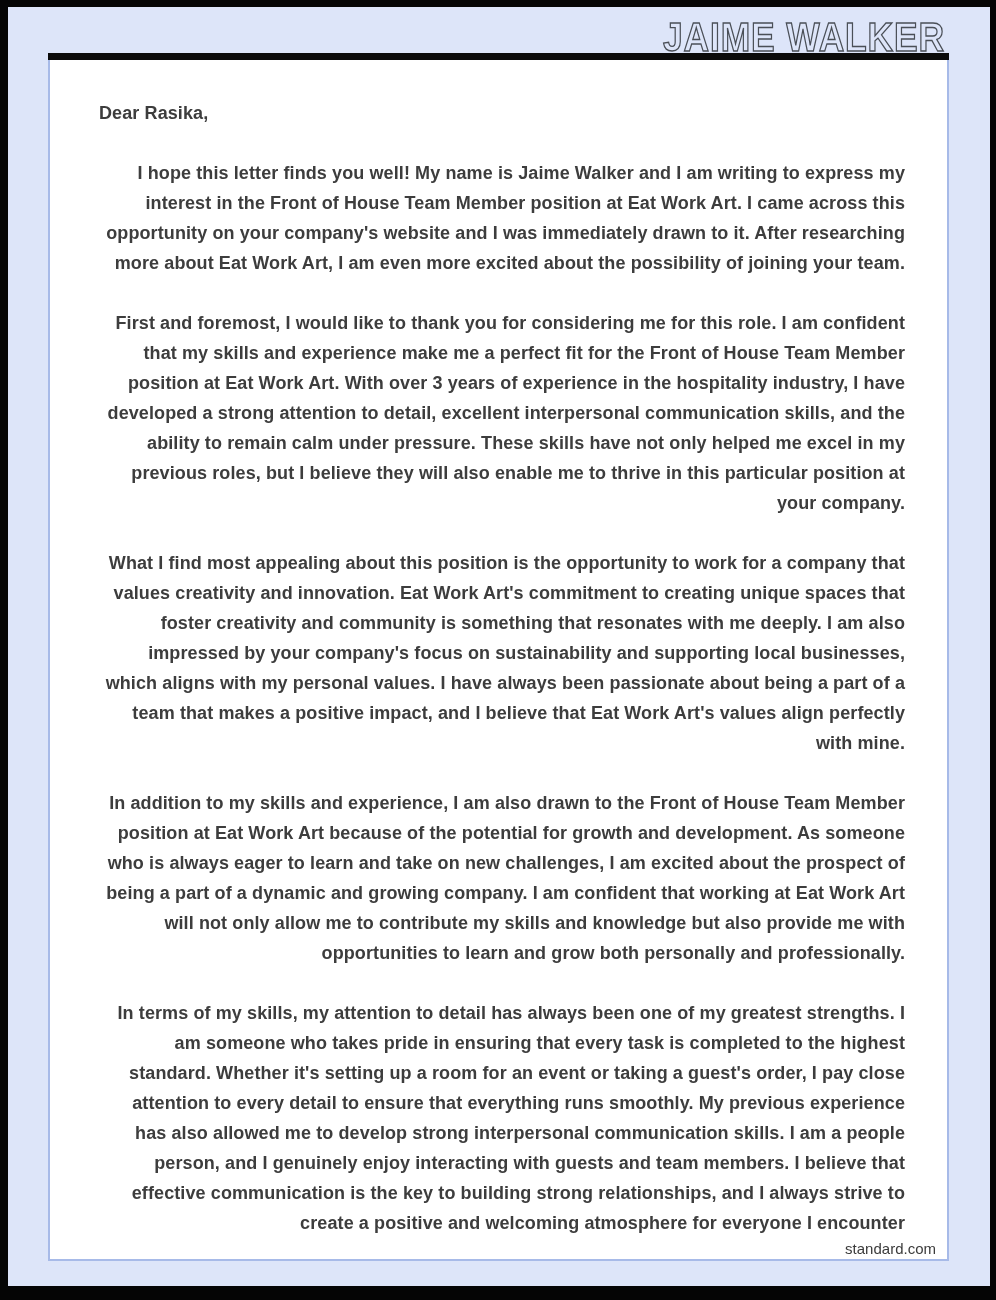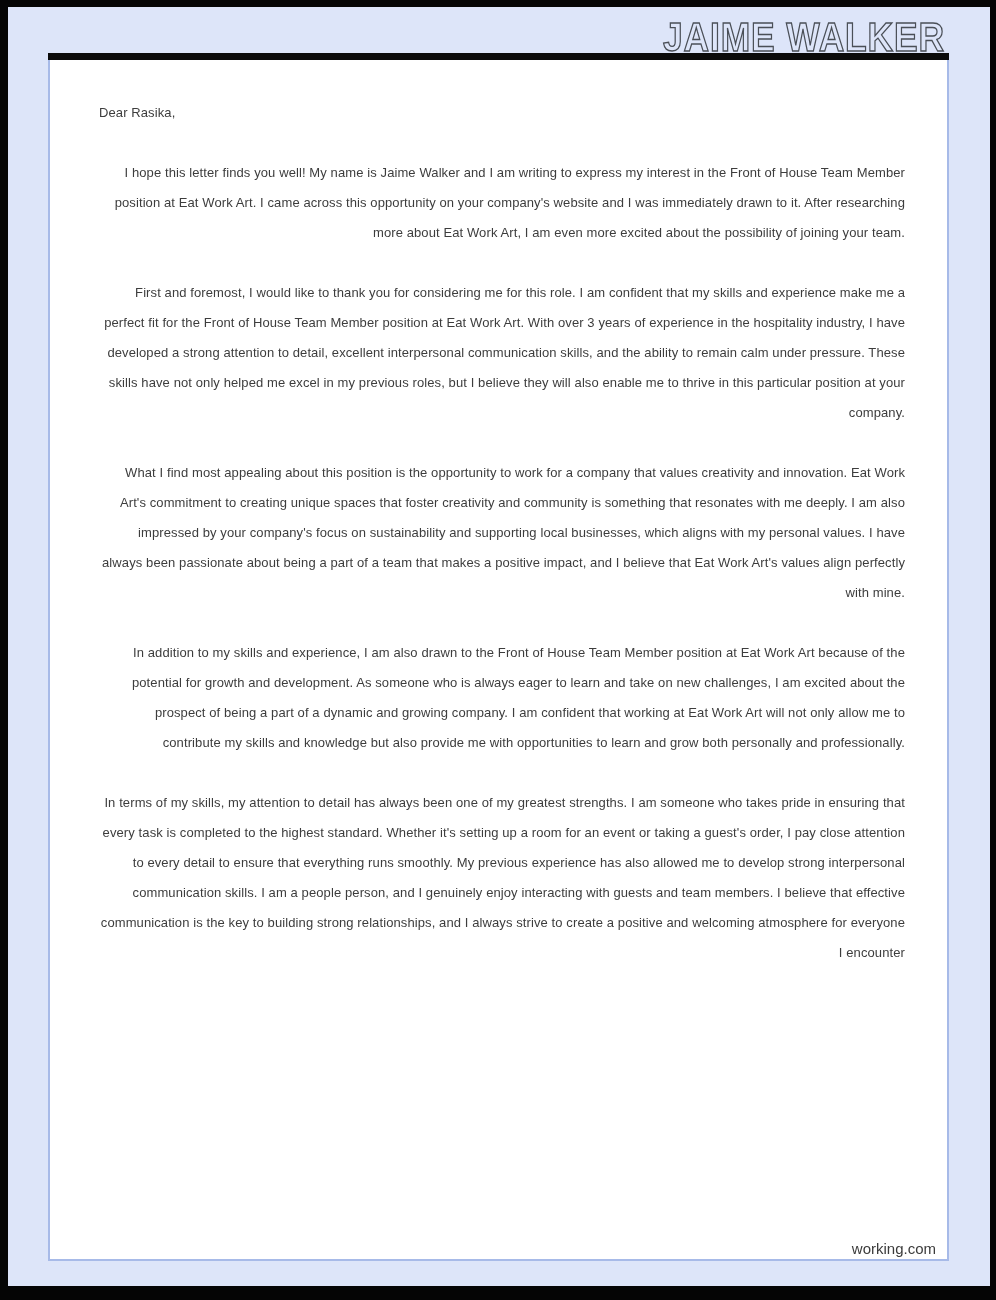--- a/index.html
+++ b/index.html
@@ -51,23 +51,23 @@
     width: 901px;
     height: 1201px;
     background: var(--page-background);
     border: 2px solid var(--page-border);
     border-top: none;
     padding: 38px 42px 0 49px;
     overflow: hidden;
   }
   .letter-body {
     color: var(--text);
-    font-size: 13px;
+    font-size: 18px;
     line-height: 30px;
-    font-weight: 400;
+    font-weight: 700;
     letter-spacing: 0.1px;
   }
   .salutation { margin: 0 0 30px 0; }
   .letter-paragraph { margin: 0 0 30px 0; text-align: right; }
   .watermark {
     position: absolute;
     right: 11px;
     bottom: 1px;
     font-size: 15px;
     line-height: 18px;
@@ -91,16 +91,16 @@
   <div class="letter-page">
     <div class="letter-body">
       <p class="salutation">Dear Rasika,</p>
       <p class="letter-paragraph">I hope this letter finds you well! My name is Jaime Walker and I am writing to express my interest in the Front of House Team Member position at Eat Work Art. I came across this opportunity on your company's website and I was immediately drawn to it. After researching more about Eat Work Art, I am even more excited about the possibility of joining your team.</p>
       <p class="letter-paragraph">First and foremost, I would like to thank you for considering me for this role. I am confident that my skills and experience make me a perfect fit for the Front of House Team Member position at Eat Work Art. With over 3 years of experience in the hospitality industry, I have developed a strong attention to detail, excellent interpersonal communication skills, and the ability to remain calm under pressure. These skills have not only helped me excel in my previous roles, but I believe they will also enable me to thrive in this particular position at your company.</p>
       <p class="letter-paragraph">What I find most appealing about this position is the opportunity to work for a company that values creativity and innovation. Eat Work Art's commitment to creating unique spaces that foster creativity and community is something that resonates with me deeply. I am also impressed by your company's focus on sustainability and supporting local businesses, which aligns with my personal values. I have always been passionate about being a part of a team that makes a positive impact, and I believe that Eat Work Art's values align perfectly with mine.</p>
       <p class="letter-paragraph">In addition to my skills and experience, I am also drawn to the Front of House Team Member position at Eat Work Art because of the potential for growth and development. As someone who is always eager to learn and take on new challenges, I am excited about the prospect of being a part of a dynamic and growing company. I am confident that working at Eat Work Art will not only allow me to contribute my skills and knowledge but also provide me with opportunities to learn and grow both personally and professionally.</p>
       <p class="letter-paragraph">In terms of my skills, my attention to detail has always been one of my greatest strengths. I am someone who takes pride in ensuring that every task is completed to the highest standard. Whether it's setting up a room for an event or taking a guest's order, I pay close attention to every detail to ensure that everything runs smoothly. My previous experience has also allowed me to develop strong interpersonal communication skills. I am a people person, and I genuinely enjoy interacting with guests and team members. I believe that effective communication is the key to building strong relationships, and I always strive to create a positive and welcoming atmosphere for everyone I encounter</p>
     </div>
 
-    <div class="watermark">working.com</div>
+    <div class="watermark">standard.com</div>
   </div>
 
 </div>
 
 </body></html>

